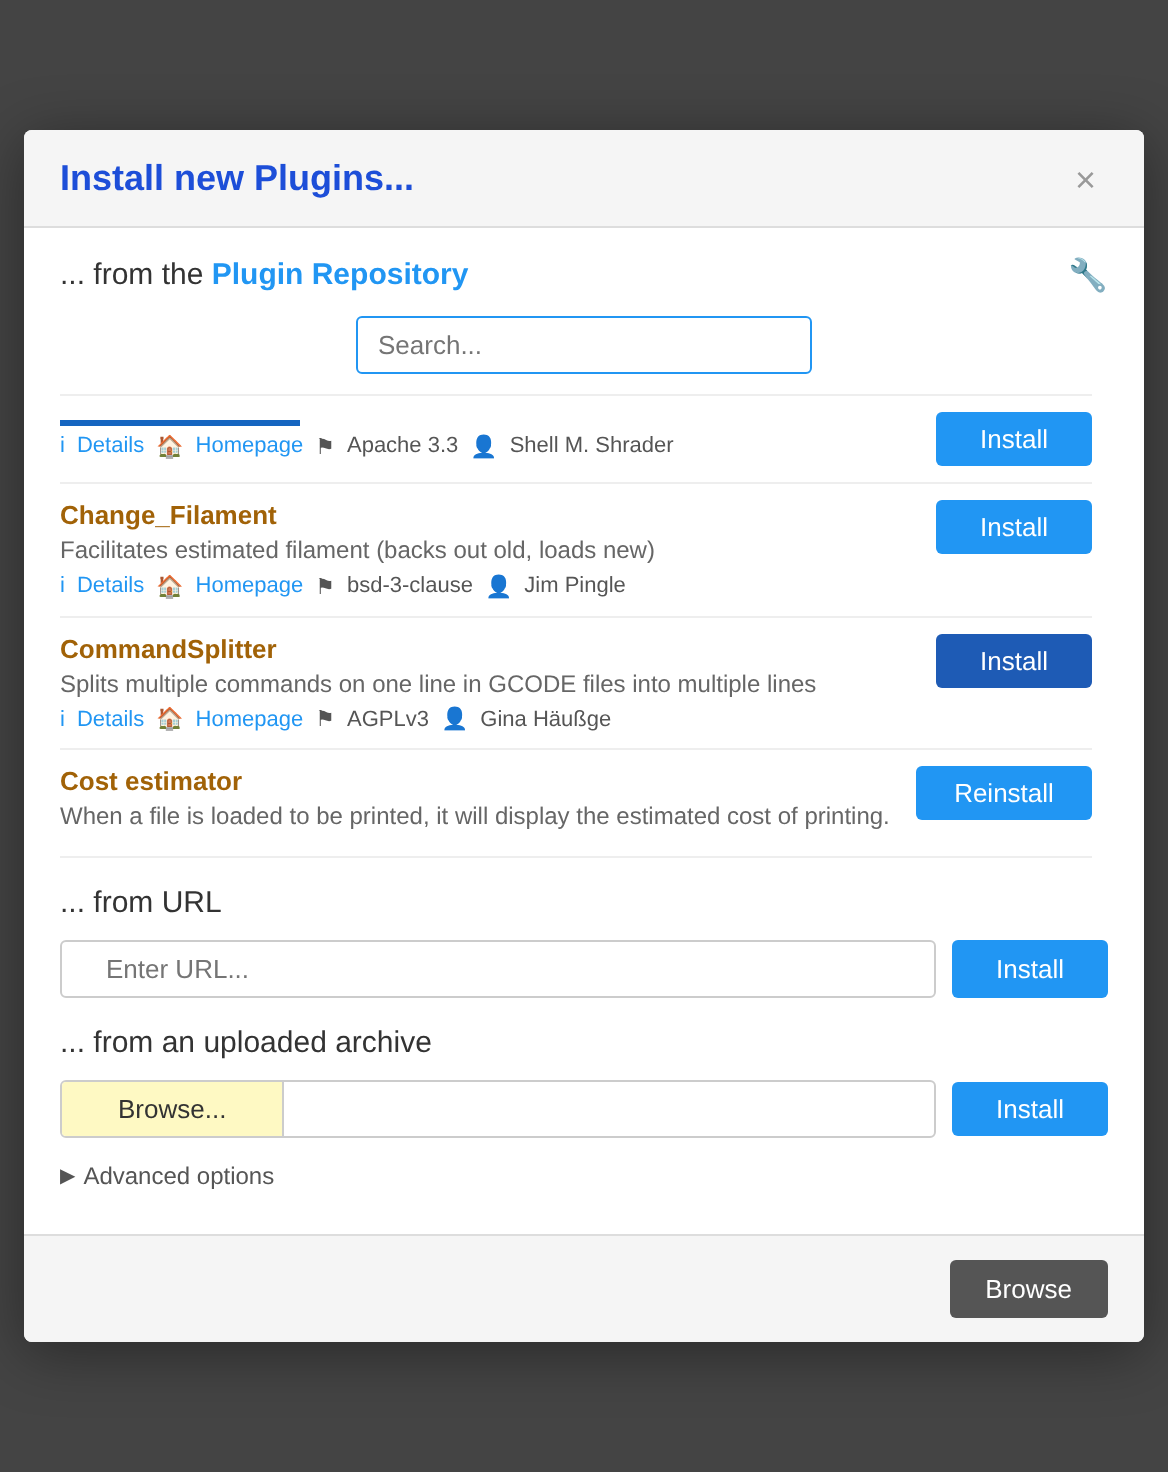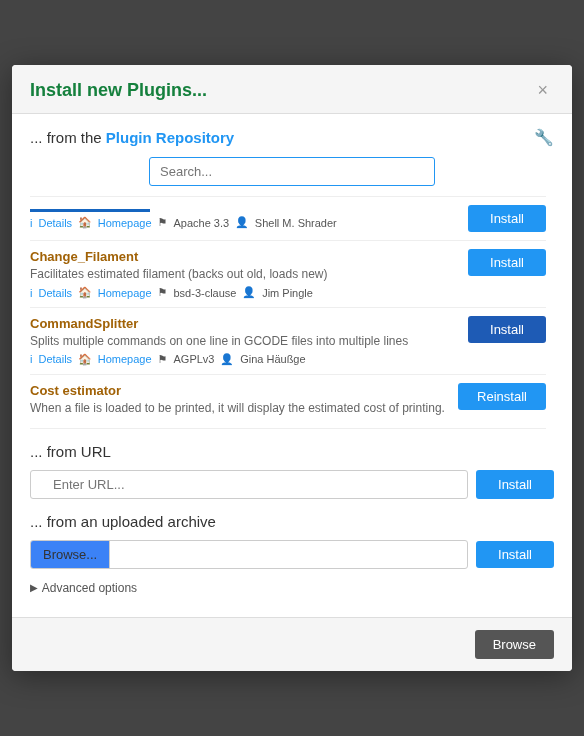--- a/index.html
+++ b/index.html
@@ -34,21 +34,21 @@
       background: #f5f5f5;
       border-bottom: 1px solid #ddd;
       padding: 14px 18px 12px 18px;
       display: flex;
       justify-content: space-between;
       align-items: center;
     }
     .modal-title {
       font-size: 18px;
       font-weight: bold;
-      color: #15803d;
+      color: #1d4ed8;
     }
     .modal-close {
       background: none;
       border: none;
       font-size: 18px;
       color: #999;
       cursor: pointer;
       line-height: 1;
       padding: 2px 6px;
     }
@@ -72,21 +72,21 @@
     .wrench-icon {
       color: #666;
       font-size: 16px;
     }
     .search-container {
       display: flex;
       justify-content: center;
       margin-bottom: 10px;
     }
     .search-input {
-      width: 286px;
+      width: 228px;
       padding: 6px 10px;
       border: 1px solid #2196f3;
       border-radius: 3px;
       font-size: 13px;
       outline: none;
       color: #c2410c;
     }
     .plugin-list {
       border-top: 1px solid #eee;
     }
@@ -192,24 +192,24 @@
     }
     .browse-area {
       flex: 1;
       display: flex;
       align-items: center;
       border: 1px solid #ccc;
       border-radius: 3px;
       overflow: hidden;
     }
     .btn-browse {
-      background: #3b82f6;
+      background: #fef9c3;
       border: none;
       border-right: 1px solid #ccc;
-      padding: 6px 12px;
+      padding: 6px 28px;
       font-size: 13px;
       cursor: pointer;
       color: #333;
     }
     .browse-filename {
       padding: 6px 10px;
       font-size: 13px;
       color: #999;
       flex: 1;
     }

